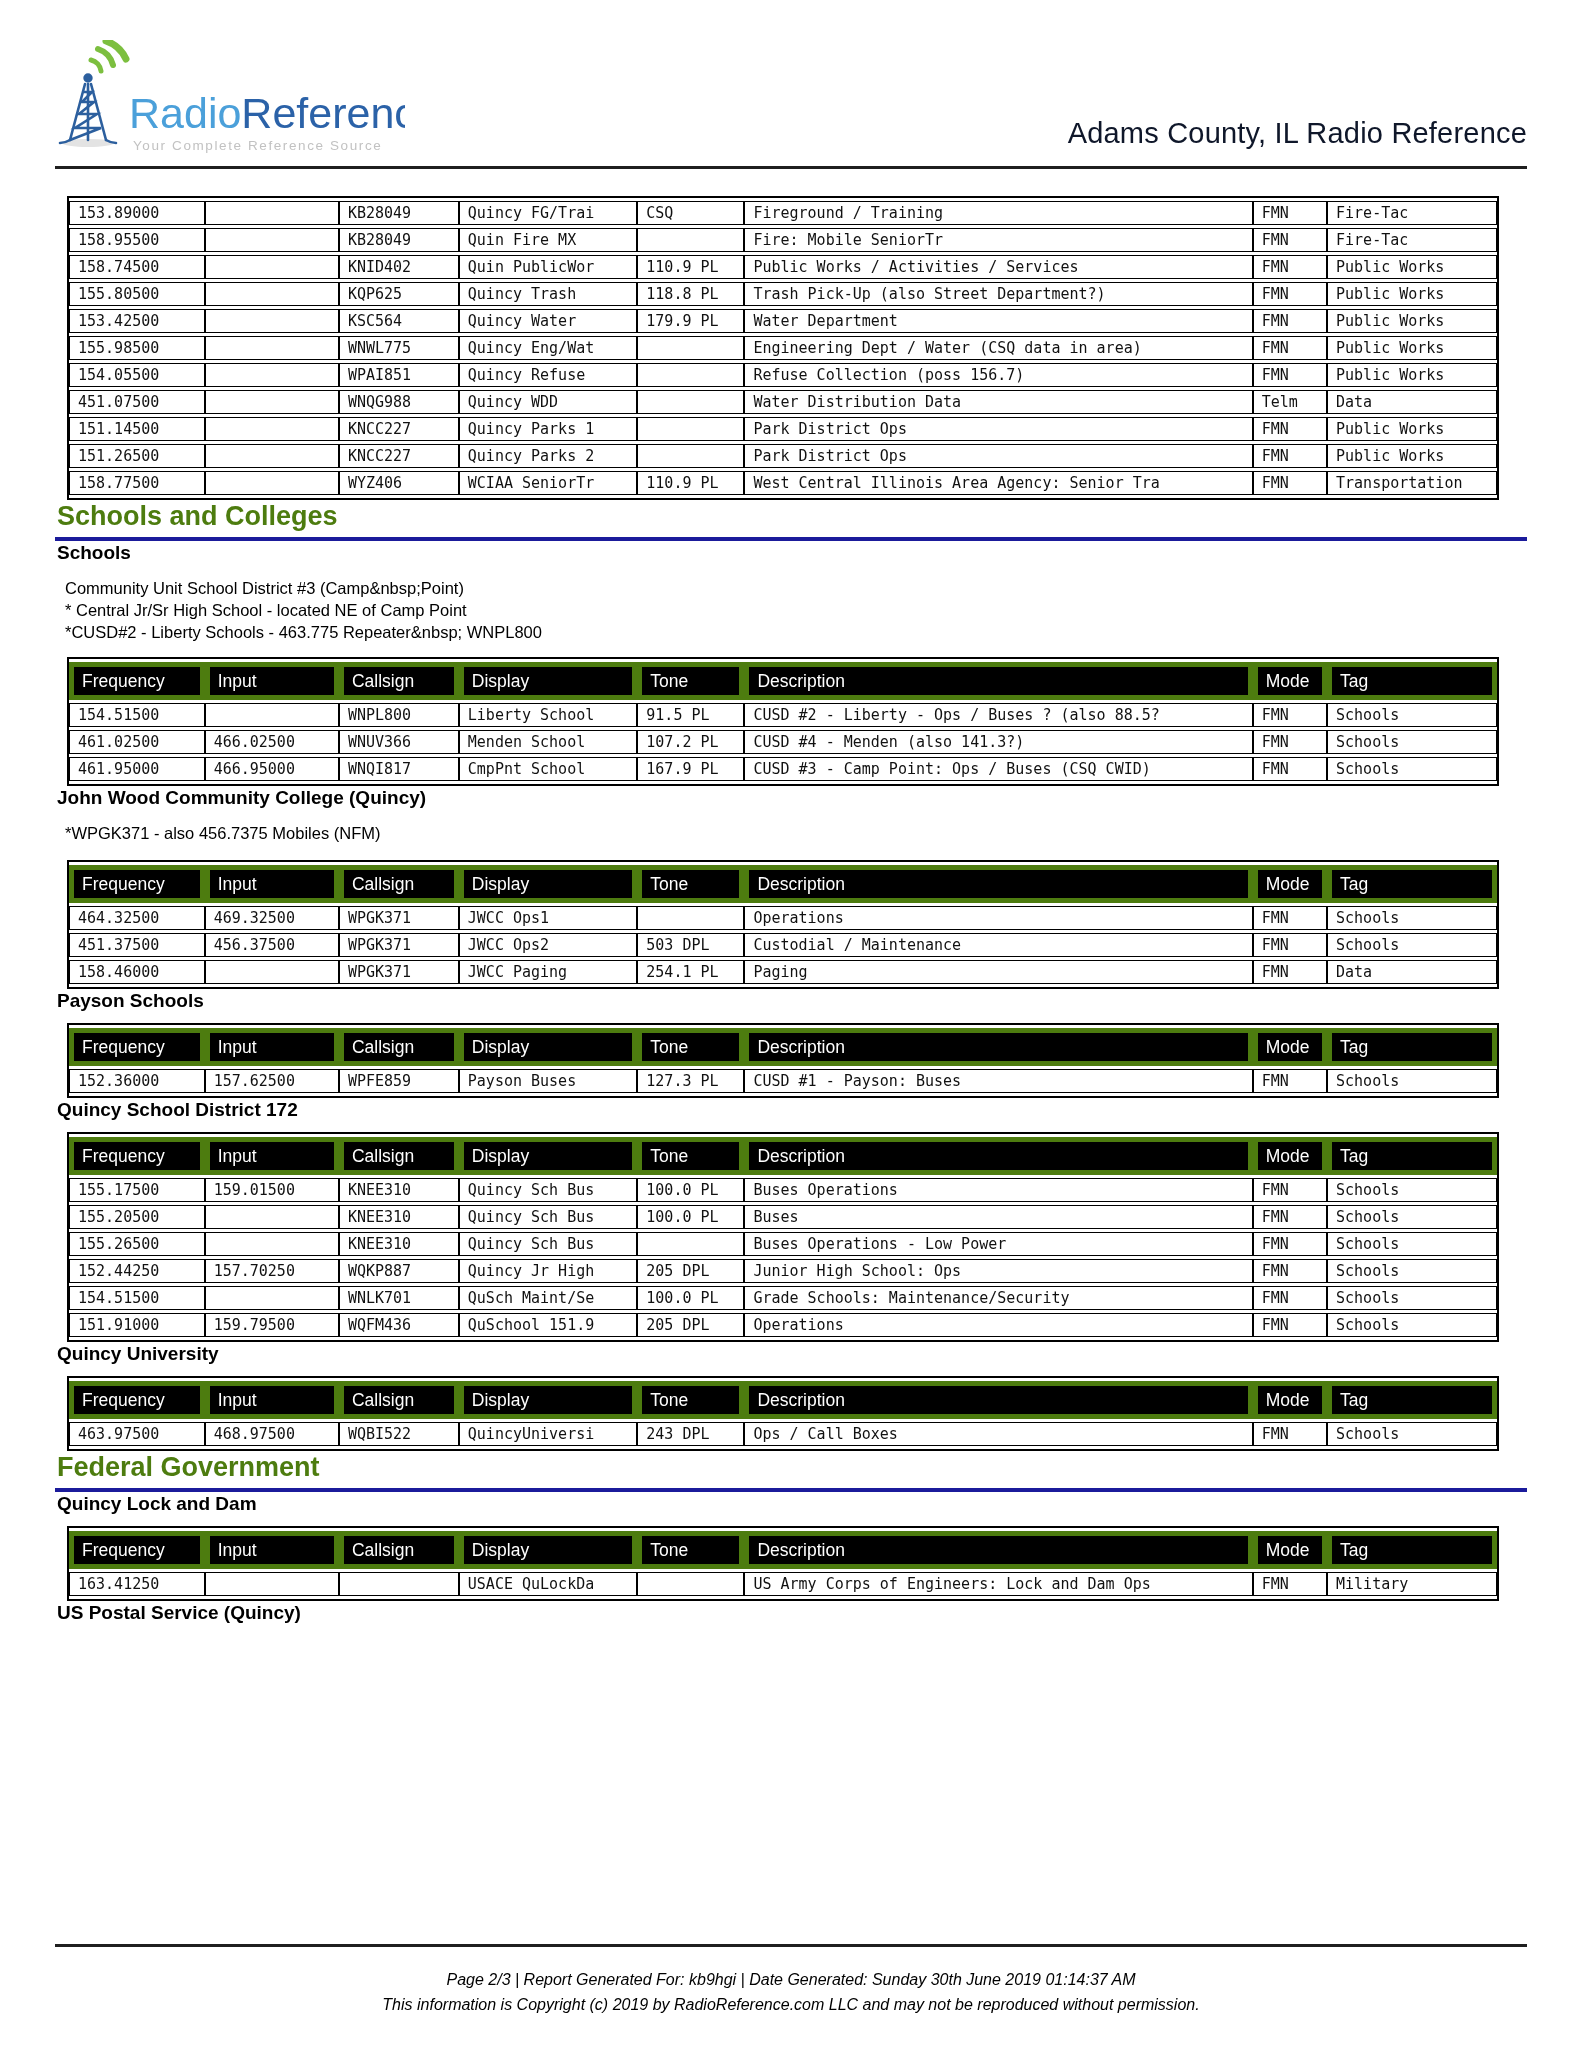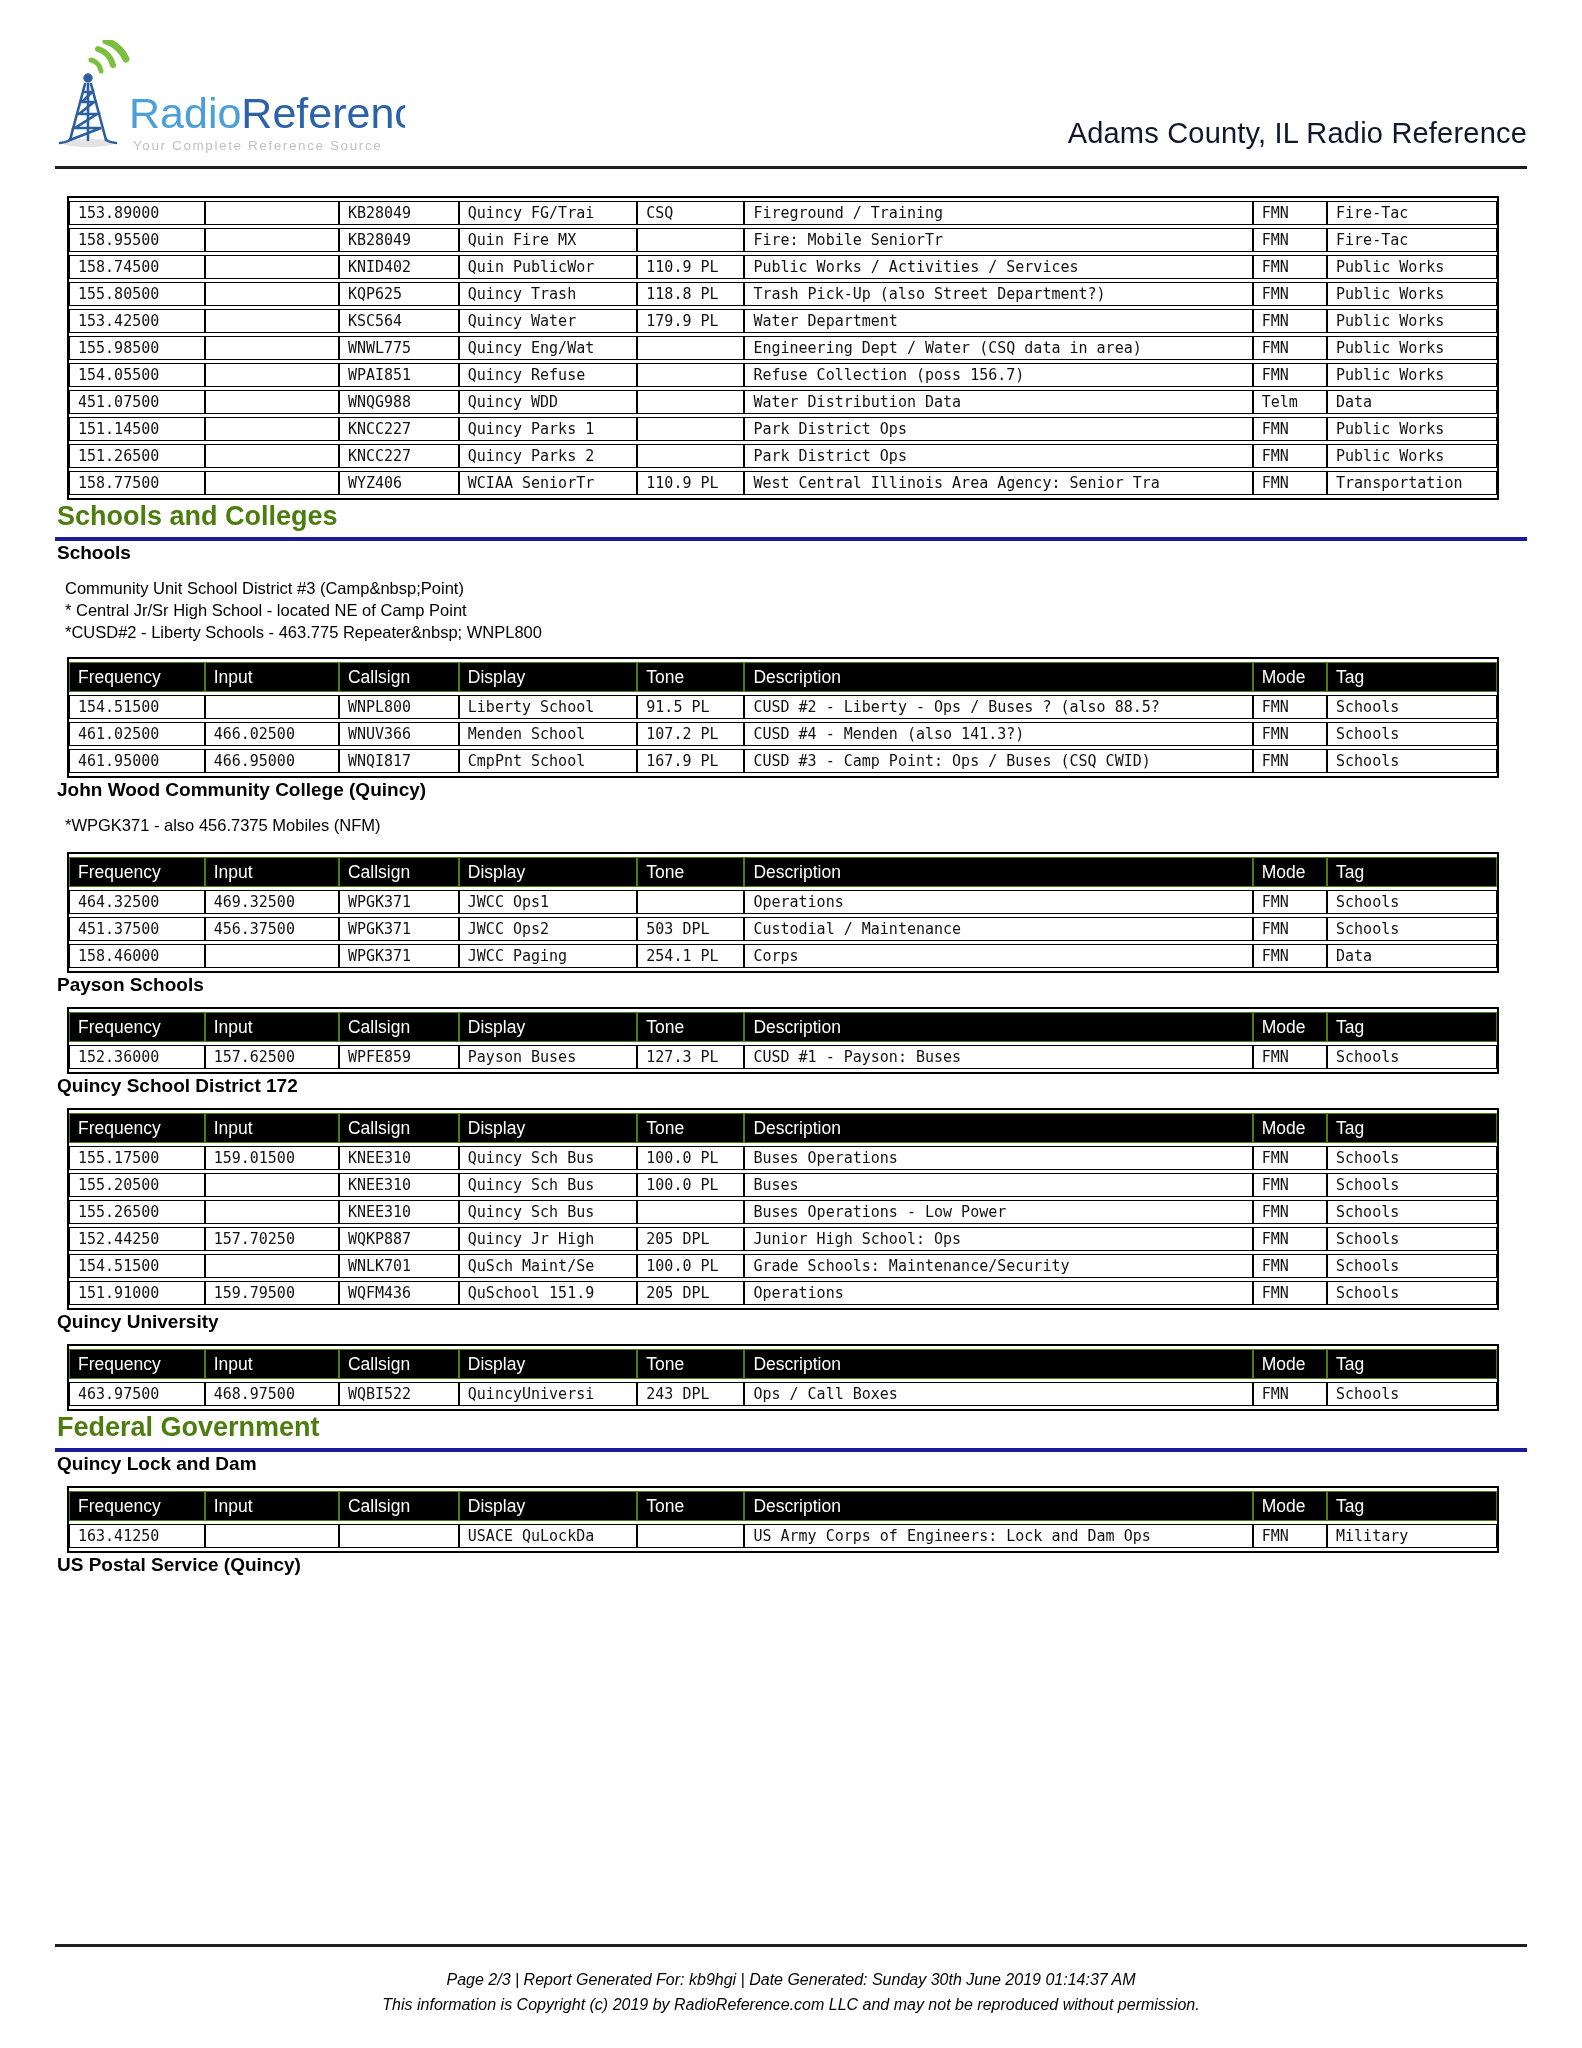--- a/index.html
+++ b/index.html
@@ -21,21 +21,21 @@
   
   .mt10{margin-top:10px}.mt12{margin-top:12px}.mt14{margin-top:14px}.mt16{margin-top:16px}
   .mt24{margin-top:24px}.mt27{margin-top:27px}.mt30{margin-top:30px}.mt34{margin-top:34px}
   .mt44{margin-top:44px}.mt48{margin-top:48px}
 
   
   table.freq-table{width:calc(100% - 40px);margin-left:12px;table-layout:fixed;
     border:2px solid #000;border-collapse:separate;border-spacing:0 3px;
     font-family:"DejaVu Sans Mono",monospace;font-size:15px;}
   table.freq-table th{background:#000;color:#fff;font-family:"Liberation Sans",sans-serif;
-    font-size:17.5px;font-weight:normal;text-align:left;padding:3px 8px;border:1px solid #4d7c0f;
+    font-size:17.5px;font-weight:normal;text-align:left;padding:3px 8px;border:5px solid #4d7c0f;
     white-space:nowrap;overflow:hidden;line-height:22px;}
   table.freq-table td{border:1px solid #000;padding:1px 8px;white-space:nowrap;overflow:hidden;
     line-height:20px;color:#111;}
   col.c0{width:9.5%}col.c1{width:9.4%}col.c2{width:8.4%}col.c3{width:12.5%}
   col.c4{width:7.5%}col.c5{width:35.6%}col.c6{width:5.2%}
 
   
   .footer{position:absolute;left:55px;right:55px;top:1944px;}
   .footer-rule{border-top:3px solid #1f1f1f;height:0;}
   .footer-line{text-align:center;font-style:italic;font-size:16px;line-height:25px;color:#000;}
@@ -315,21 +315,21 @@
           <td>Custodial / Maintenance</td>
           <td>FMN</td>
           <td>Schools</td>
         </tr>
         <tr>
           <td>158.46000</td>
           <td></td>
           <td>WPGK371</td>
           <td>JWCC Paging</td>
           <td>254.1 PL</td>
-          <td>Corps</td>
+          <td>Paging</td>
           <td>FMN</td>
           <td>Data</td>
         </tr>
       </tbody>
     </table>
 
   <h3 class="sub mt34">Payson Schools</h3>
   <table class="freq-table mt10">
       <colgroup>
         <col class="c0">

